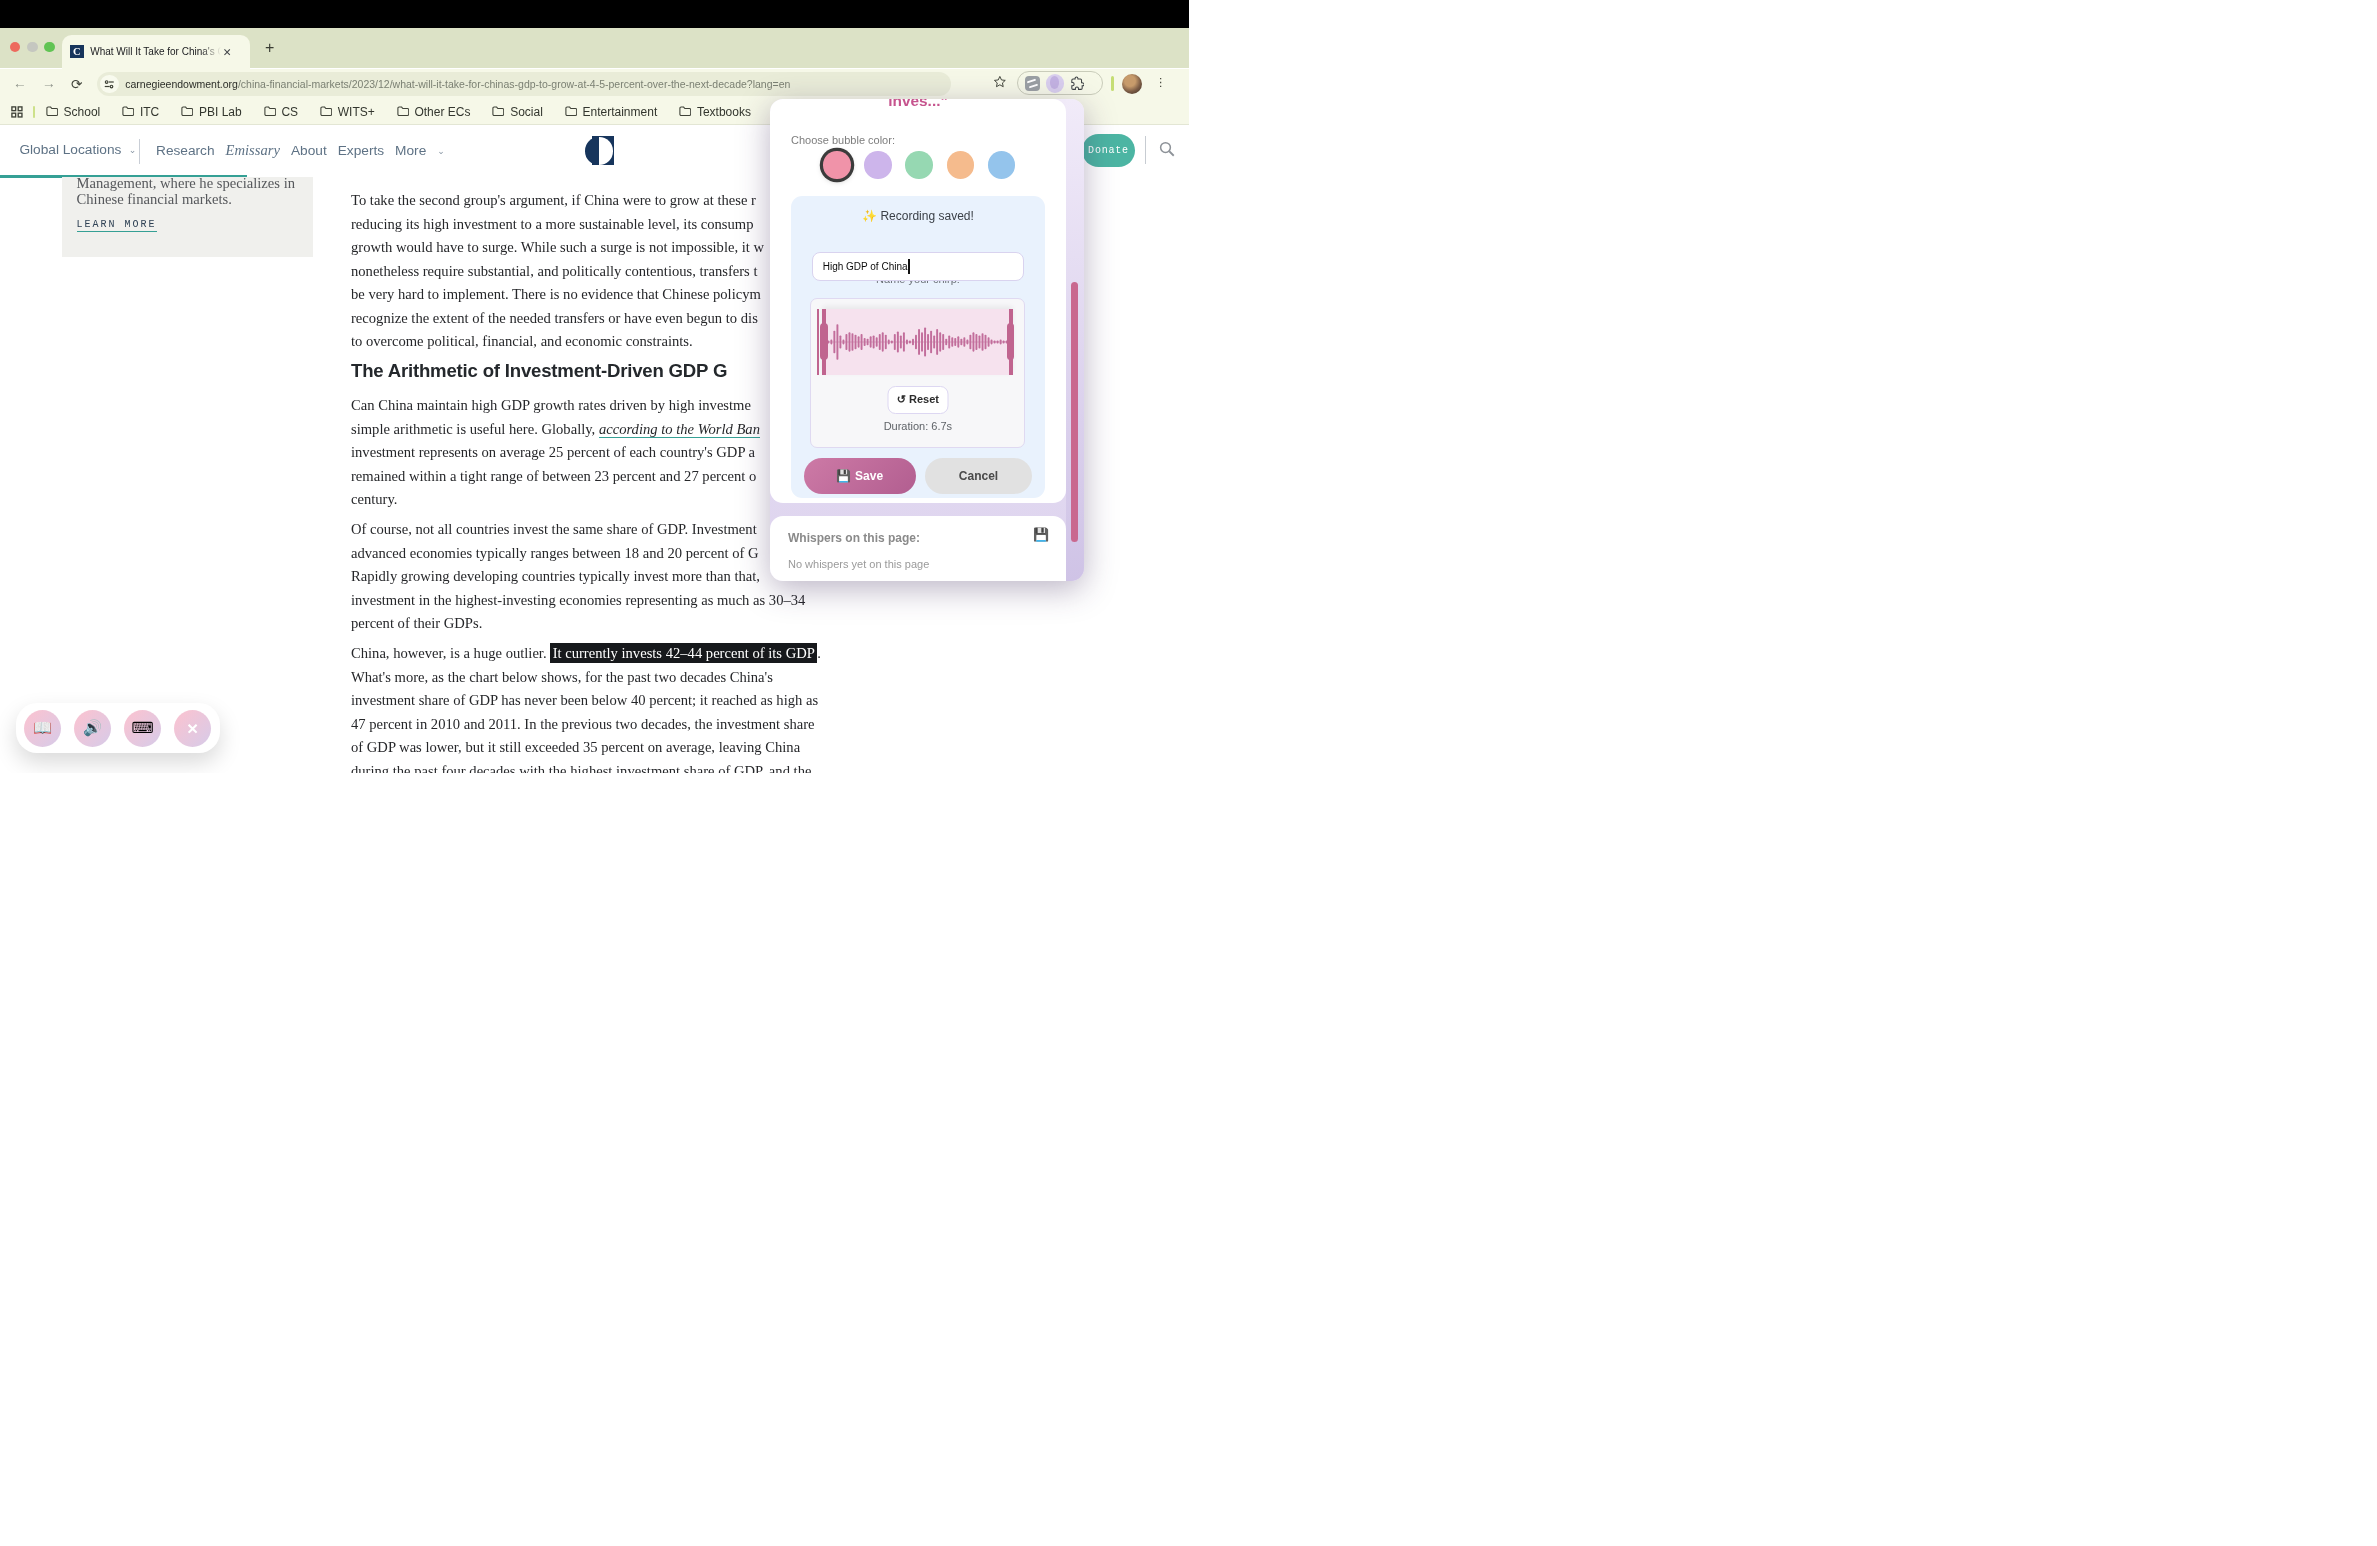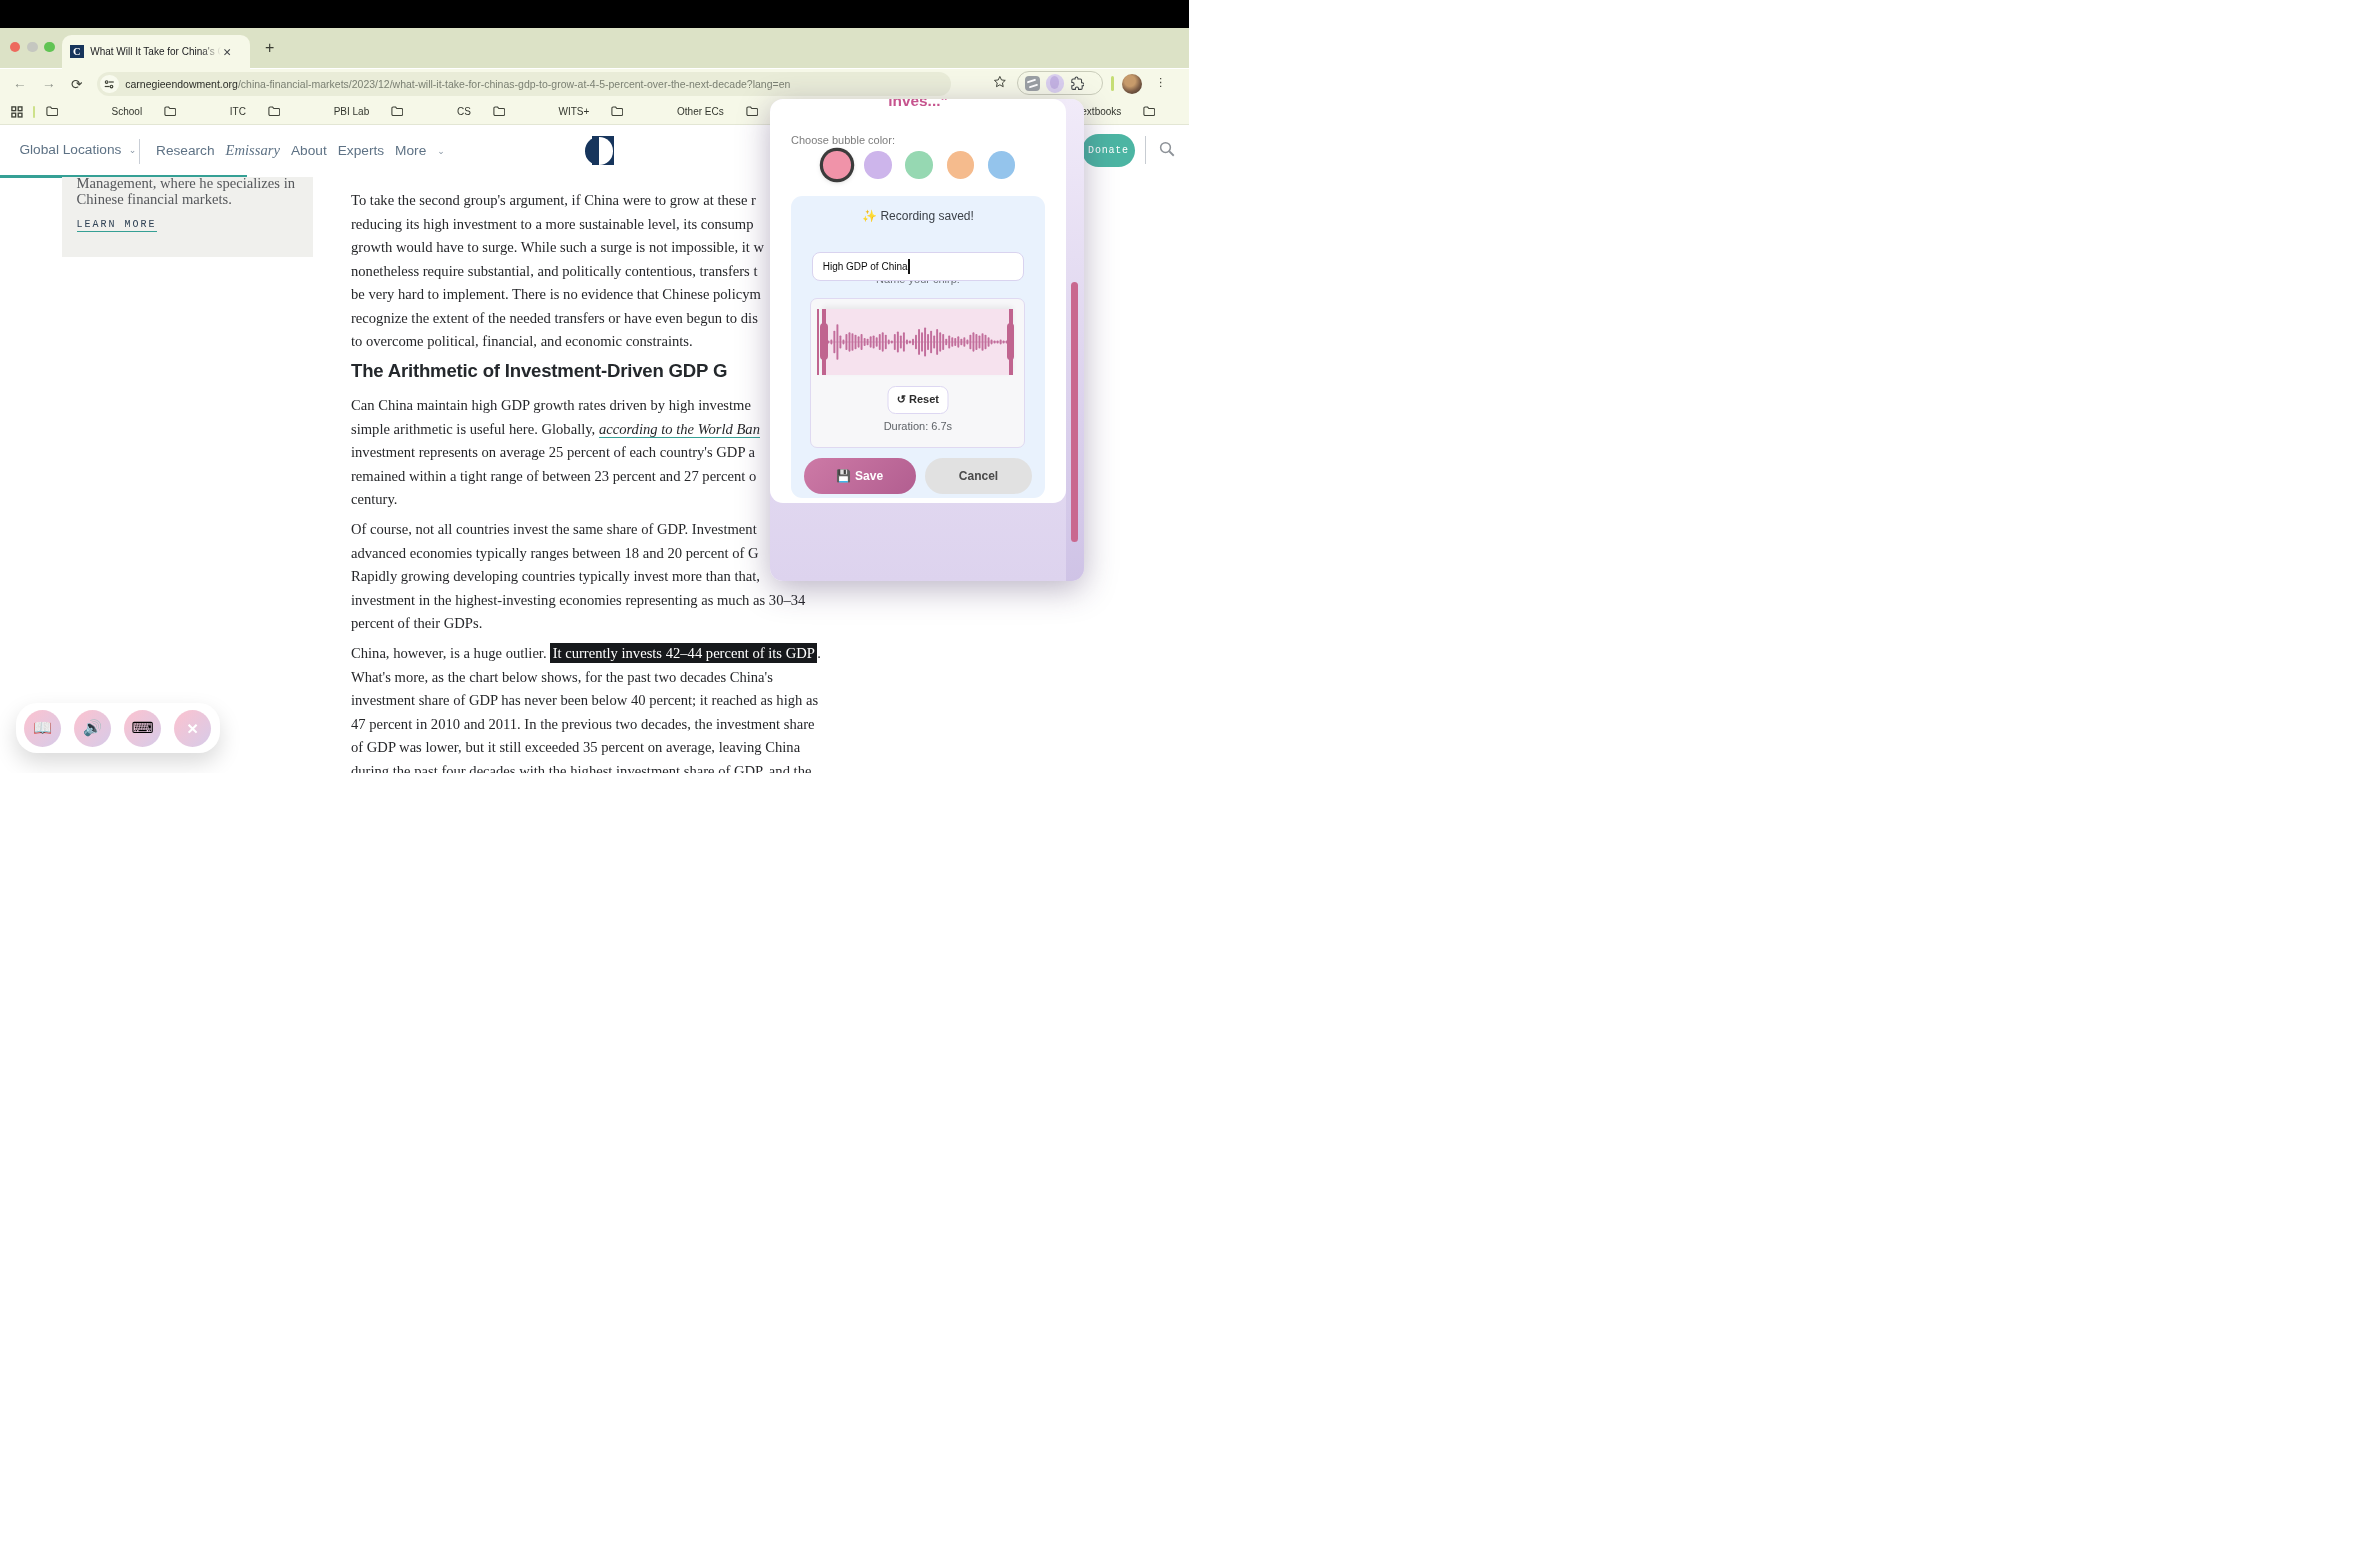--- a/index.html
+++ b/index.html
@@ -41,21 +41,21 @@
   #greensep{position:absolute;left:1111px;top:7.3px;width:3.2px;height:14.6px;background:#c5dd73;border-radius:1.6px;}
   #avatar{position:absolute;left:1122px;top:4.9px;width:20px;height:20px;border-radius:50%;
        background:radial-gradient(circle at 40% 35%,#c79b6b 0 30%,#7a5b45 60%,#34281f);}
   #dots{position:absolute;left:1155px;top:6.5px;color:#3f4238;font-size:11.3px;letter-spacing:0;}
   
   #bmbar{left:0;top:99px;width:1189px;height:26px;background:#f6f8e8;border-bottom:0.8px solid #e3e6d4;
        display:flex;align-items:center;box-sizing:border-box;}
   #gridicon{margin-left:11.3px;flex:0 0 auto;}
   #bmsep{width:2.4px;height:12px;background:#cde18a;border-radius:1.6px;margin:0 10.5px 0 9.7px;flex:0 0 auto;}
   .bm{display:flex;align-items:center;gap:5.7px;margin-right:22px;flex:0 0 auto;}
-  .bm span{font-size:10px;color:#33362e;margin-left:48px;}
+  .bm span{font-size:12px;color:#33362e;}
   
   #sitenav{left:0;top:125px;width:1189px;height:51px;background:#fff;}
   .navtxt{color:#5e7285;font-size:13.7px;}
   #gl{position:absolute;left:19.4px;top:17px;display:flex;align-items:center;gap:7.3px;}
   .chev{font-size:9px;color:#8795a3;}
   #navdiv1{position:absolute;left:139px;top:13.7px;width:0.8px;height:25px;background:#c9ced6;}
   #navitems{position:absolute;left:156px;top:17px;display:flex;gap:11px;align-items:center;}
   .nav-em{font-style:italic;font-family:"Liberation Serif",serif;font-size:14.6px;}
   #logo{position:absolute;left:585px;top:11.3px;width:29px;height:29px;}
   #logo .sq{position:absolute;left:7.3px;top:0;width:22px;height:29px;background:#17355c;}
@@ -423,20 +423,25 @@
           <div class="handle" style="right:0;"></div>
           <div class="hgrip" style="right:-1.6px;"></div>
         </div>
         <div id="resetbtn">↺ Reset</div>
         <div id="duration">Duration: 6.7s</div>
       </div>
       <div id="savebtn">💾 Save</div>
       <div id="cancelbtn">Cancel</div>
     </div>
   </div>
+  <div id="whisperscard">
+    <div id="whisperstitle">Whispers on this page:</div>
+    <div id="whispersicon">💾</div>
+    <div id="whispersempty">No whispers yet on this page</div>
+  </div>
   <div id="scrolltrack">
     <div id="scrollthumb"></div>
   </div>
 </div>
 
 <div class="abs" id="floatbar">
     <div class="fbtn">📖</div>
     <div class="fbtn">🔊</div>
     <div class="fbtn">⌨</div>
     <div class="fbtn closex">✕</div>

